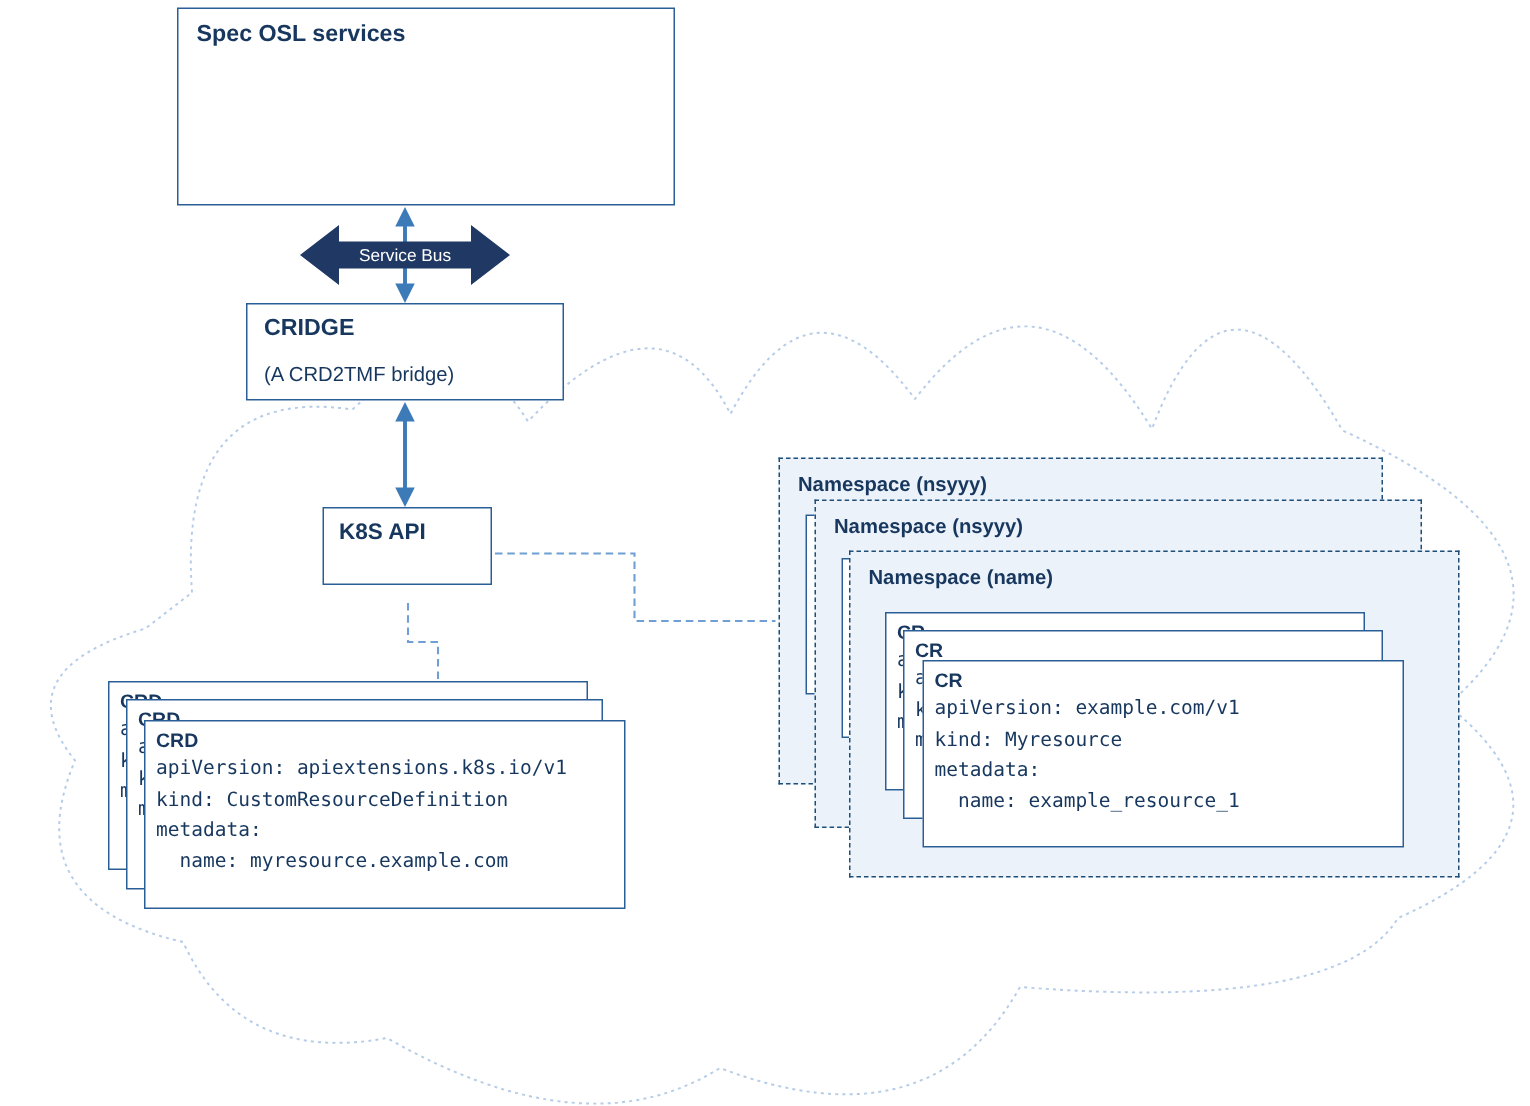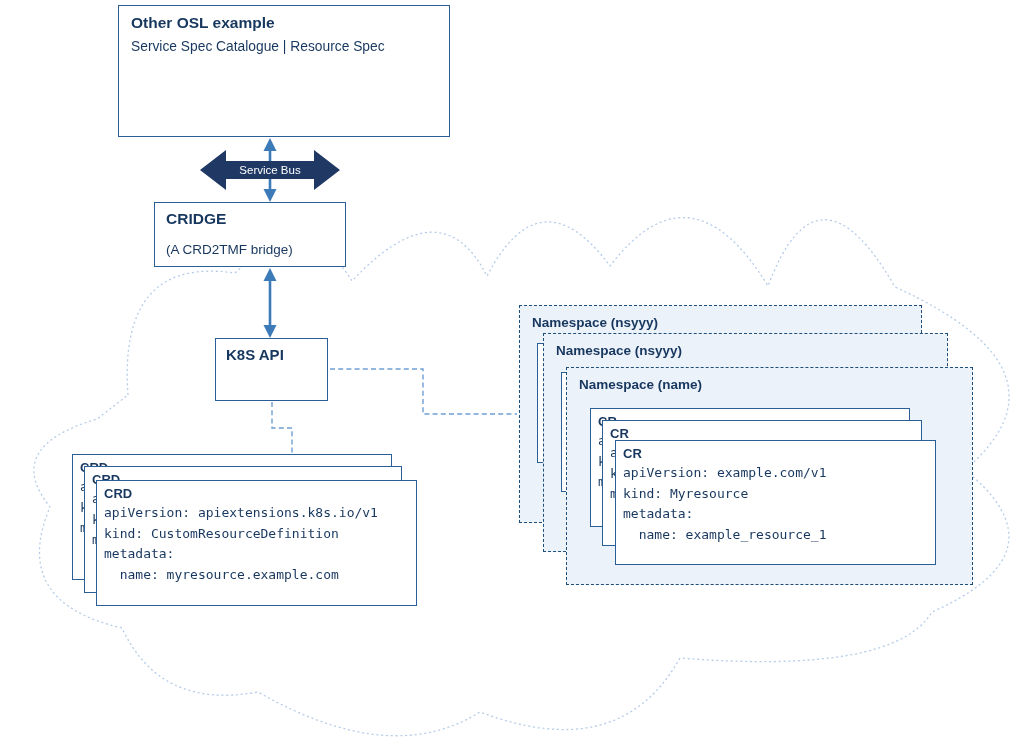--- a/index.html
+++ b/index.html
@@ -10,24 +10,24 @@
   #canvas{position:relative;width:1020px;height:737px;background:#fff;overflow:hidden;
           font-family:"Liberation Sans",sans-serif;color:var(--navy);}
   .abs{position:absolute;box-sizing:border-box;}
   svg{position:absolute;left:0;top:0;overflow:visible;}
 
   
   .box{background:#fff;border:1.6px solid var(--border);}
   .osl{left:118px;top:5px;width:332px;height:132px;padding:8px 12px;}
   .osl-title{font-size:15.5px;font-weight:bold;margin-bottom:3px;}
   .osl-line{font-size:13.8px;line-height:23.5px;}
-  .cridge{left:154px;top:202px;width:192px;height:65px;padding:7px 11px;}
+  .cridge{left:164px;top:202px;width:212px;height:65px;padding:7px 11px;}
   .cridge-title{font-size:15.5px;font-weight:bold;}
   .cridge-sub{font-size:13.5px;margin-top:14px;}
-  .k8sapi{left:215px;top:338px;width:113px;height:63px;padding:7px 10px;}
+  .k8sapi{left:215px;top:338px;width:113px;height:52px;padding:7px 10px;}
   .k8sapi-title{font-size:15px;font-weight:bold;}
 
   
   .ns{background:var(--nsfill);border:1.4px dashed var(--nsborder);padding:9px 0 0 12px;}
   .ns-label{font-size:13.5px;font-weight:bold;}
   .ns-yyy{left:519px;top:305px;width:403px;height:218px;}
   .ns-zz {left:543px;top:333px;width:405px;height:219px;}
   .ns-xx {left:566px;top:367px;width:407px;height:218px;}
 
   
@@ -166,22 +166,21 @@
   <div class="abs card crd3">
     <div class="card-title">CRD</div>
     <div class="code-line">apiVersion: apiextensions.k8s.io/v1</div>
     <div class="code-line">kind: CustomResourceDefinition</div>
     <div class="code-line">metadata:</div>
     <div class="code-line">  name: myresource.example.com</div>
   </div>
 
 
   <div class="abs box osl">
-    <div class="osl-title">Other OSL example</div>
-    <div class="osl-line">Service Spec Catalogue | Resource Spec</div>
+    <div class="osl-title">Spec OSL services</div>
   </div>
 
   <div class="abs box cridge">
     <div class="cridge-title">CRIDGE</div>
     <div class="cridge-sub">(A CRD2TMF bridge)</div>
   </div>
 
   <div class="abs box k8sapi">
     <div class="k8sapi-title">K8S API</div>
   </div>

